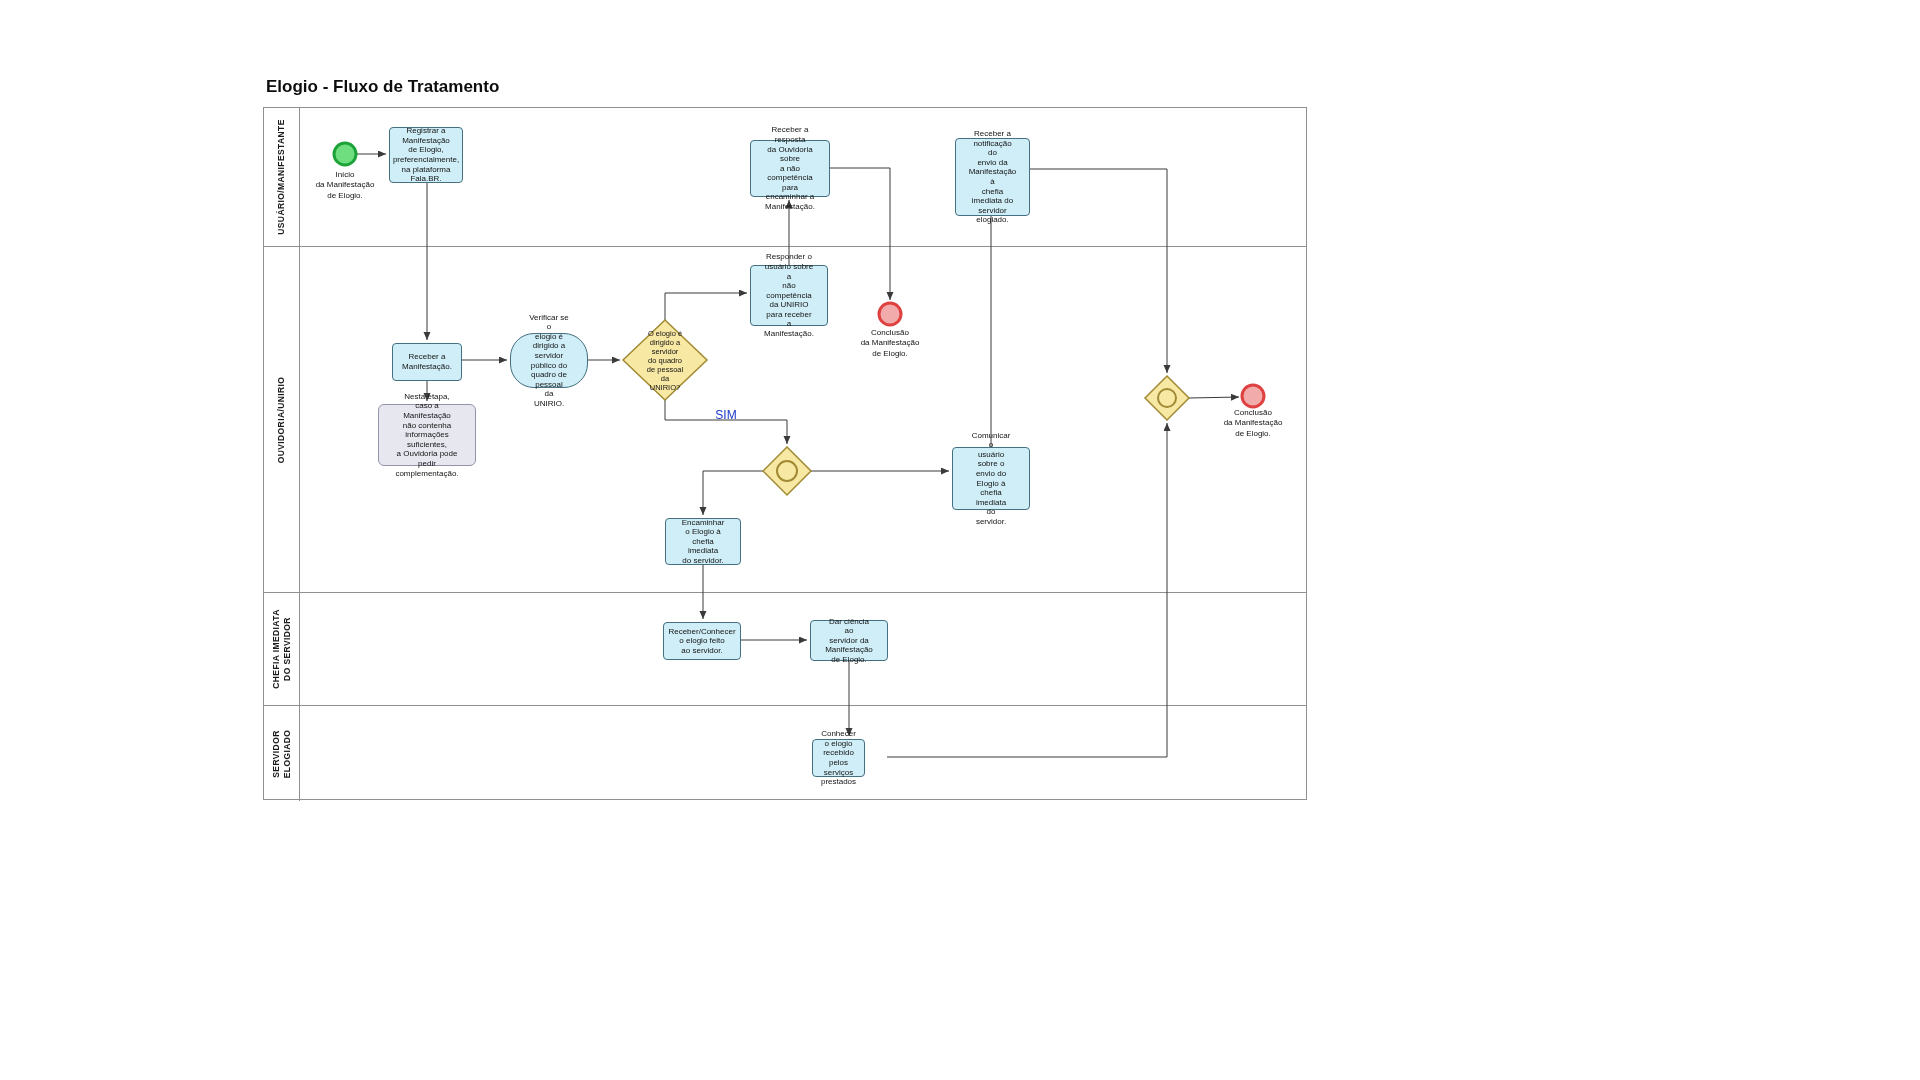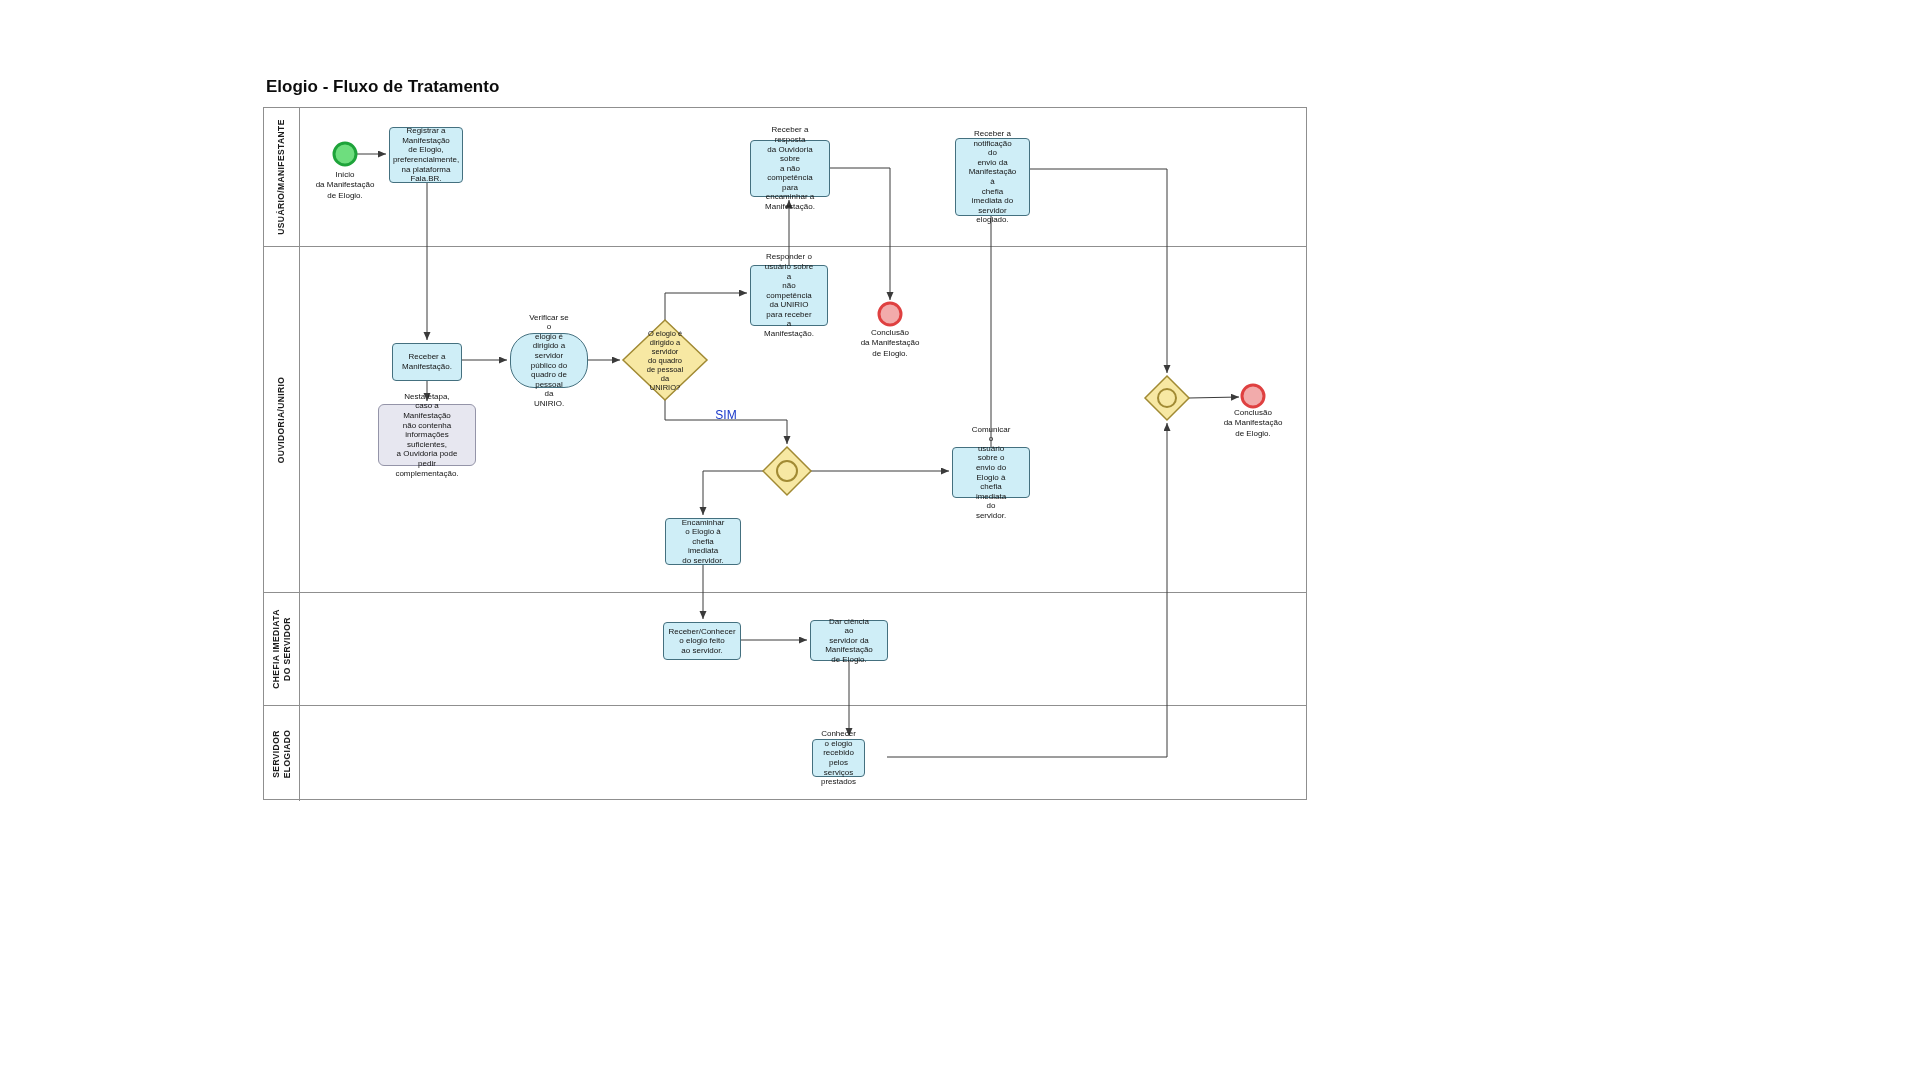--- a/index.html
+++ b/index.html
@@ -160,21 +160,21 @@
 
   <div class="free-label lbl-sim" style="left:712px; top:408px; width:28px;">SIM</div>
 
   <div class="node note" style="left:378px; top:404px; width:98px; height:62px;">Nesta etapa,
 caso a Manifestação
 não contenha
 informações suficientes,
 a Ouvidoria pode pedir
 complementação.</div>
 
-  <div class="node task" style="left:952px; top:447px; width:78px; height:51px;">Comunicar o
+  <div class="node task" style="left:952px; top:447px; width:78px; height:63px;">Comunicar o
 usuário sobre o
 envio do Elogio à
 chefia imediata
 do servidor.</div>
 
   <div class="node task" style="left:665px; top:518px; width:76px; height:47px;">Encaminhar
 o Elogio à
 chefia imediata
 do servidor.</div>
 

